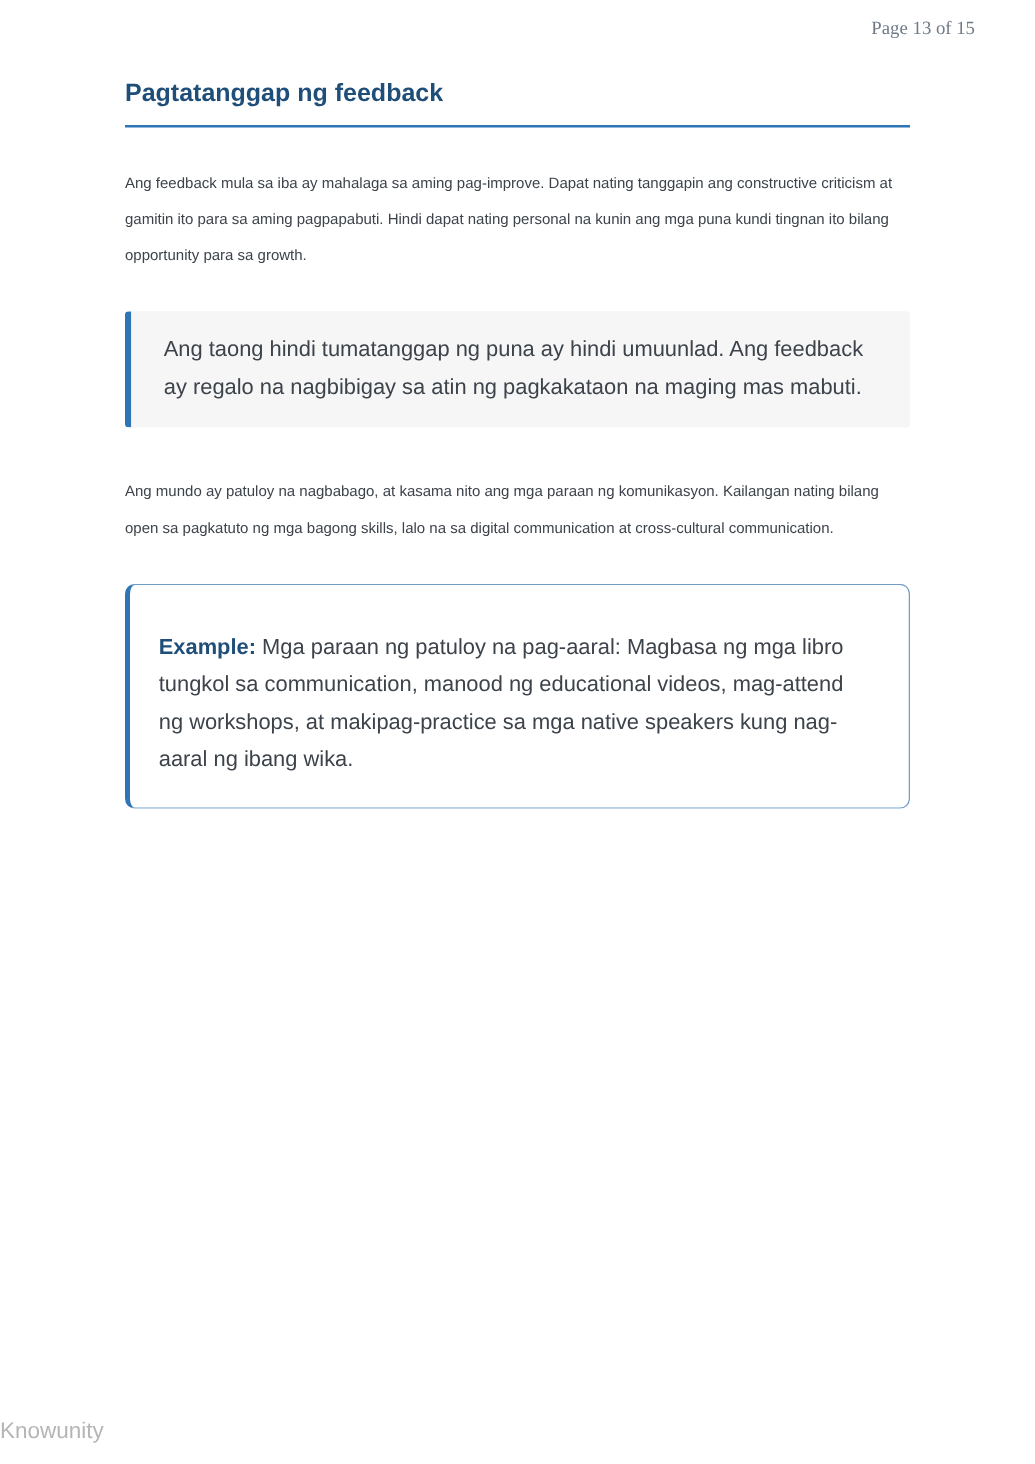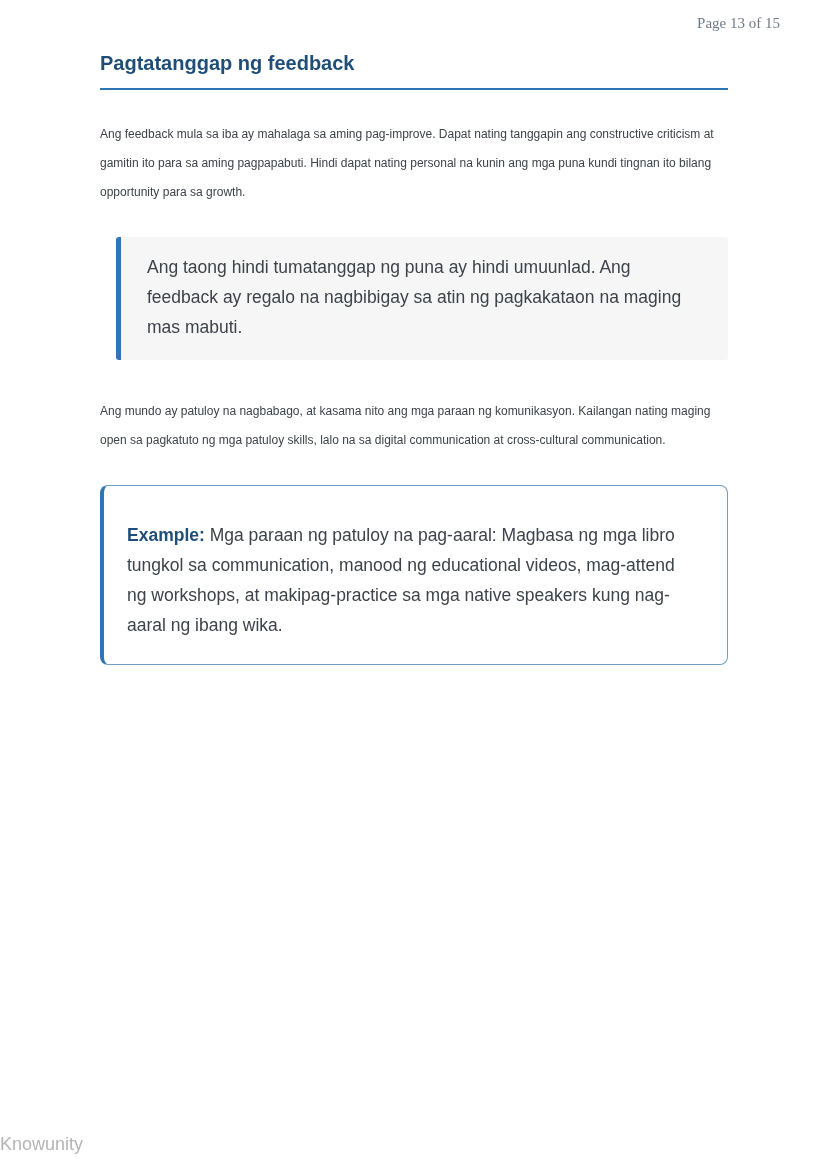--- a/index.html
+++ b/index.html
@@ -25,34 +25,34 @@
     left: 100px;
     width: 628px;
   }
   .section-heading {
     font-size: 20px;
     font-weight: 700;
     line-height: 26px;
     color: var(--heading, #1f4e79);
     border-bottom: 2px solid var(--accent, #2e75b5);
     padding: 0 0 12px 0;
-    margin: 0 0 30px 0;
+    margin: 12px 0 30px 0;
   }
   .body-text {
     font-size: 12px;
     line-height: 29px;
     color: var(--body-text, #3d434b);
     margin: 0 0 30px 0;
   }
   .quote-box {
     background: var(--quote-bg, #f6f6f6);
     border-left: 5px solid var(--accent, #2e75b5);
     border-radius: 3px;
     padding: 15px 28px 18px 26px;
-    margin: 0 0 37px 16px;
+    margin: 0 0 37px 0;
     font-size: 17.5px;
     line-height: 30px;
     color: var(--body-text, #3d434b);
   }
   .example-box {
     border: 1px solid var(--example-border, #6f9dc6);
     border-left: 4px solid var(--accent, #2e75b5);
     border-radius: 8px;
     padding: 34px 30px 24px 23px;
     font-size: 17.5px;
@@ -83,21 +83,21 @@
 
   <div class="content">
 
     <div>
       <h2 class="section-heading">Pagtatanggap ng feedback</h2>
       <p class="body-text">Ang feedback mula sa iba ay mahalaga sa aming pag-improve. Dapat nating tanggapin ang constructive criticism at gamitin ito para sa aming pagpapabuti. Hindi dapat nating personal na kunin ang mga puna kundi tingnan ito bilang opportunity para sa growth.</p>
       <blockquote class="quote-box"><span>Ang taong hindi tumatanggap ng puna ay hindi umuunlad. Ang feedback ay regalo na nagbibigay sa atin ng pagkakataon na maging mas mabuti.</span></blockquote>
     </div>
 
     <div>
-      <p class="body-text">Ang mundo ay patuloy na nagbabago, at kasama nito ang mga paraan ng komunikasyon. Kailangan nating maging open sa pagkatuto ng mga patuloy skills, lalo na sa digital communication at cross-cultural communication.</p>
+      <p class="body-text">Ang mundo ay patuloy na nagbabago, at kasama nito ang mga paraan ng komunikasyon. Kailangan nating bilang open sa pagkatuto ng mga bagong skills, lalo na sa digital communication at cross-cultural communication.</p>
       <div class="example-box">
         <span class="example-label">Example:</span>
         <span>Mga paraan ng patuloy na pag-aaral: Magbasa ng mga libro tungkol sa communication, manood ng educational videos, mag-attend ng workshops, at makipag-practice sa mga native speakers kung nag-aaral ng ibang wika.</span>
       </div>
     </div>
 
   </div>
 
   <div class="footer">Knowunity</div>
 

